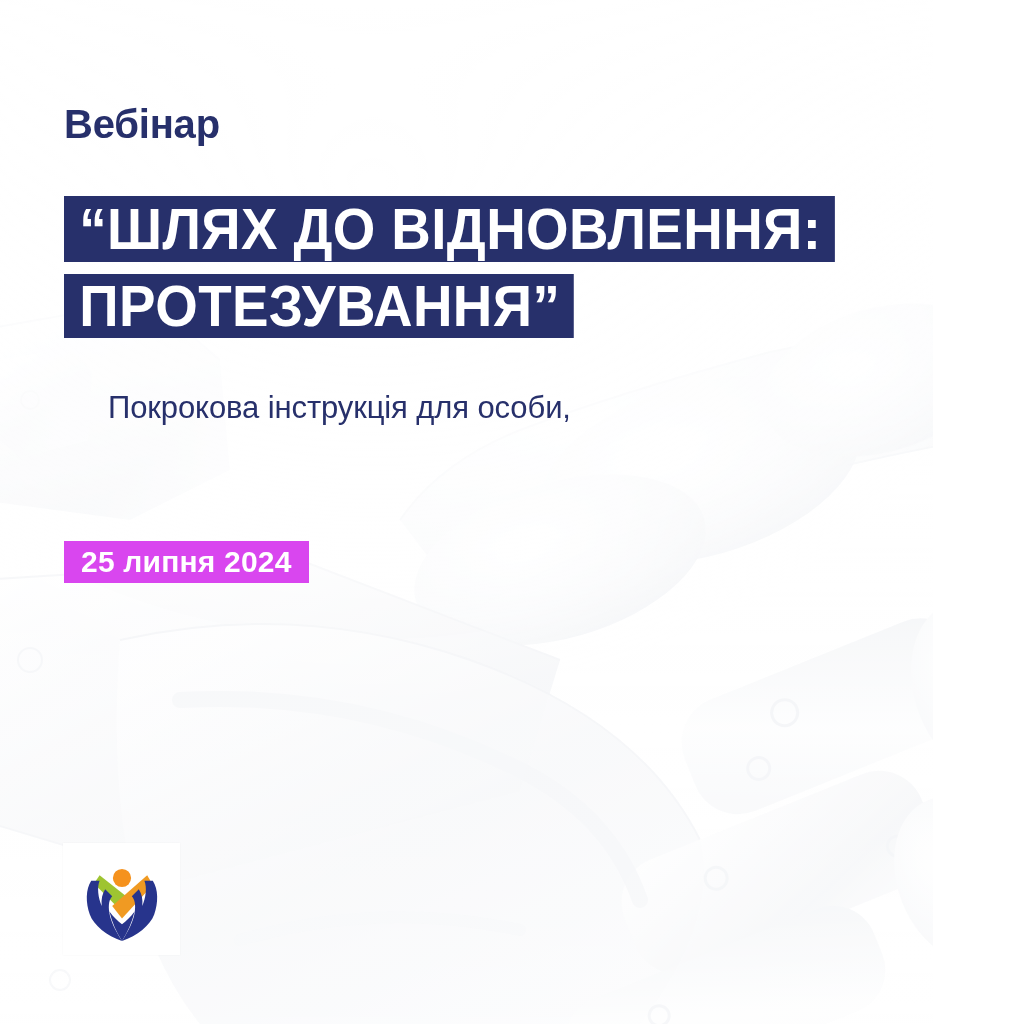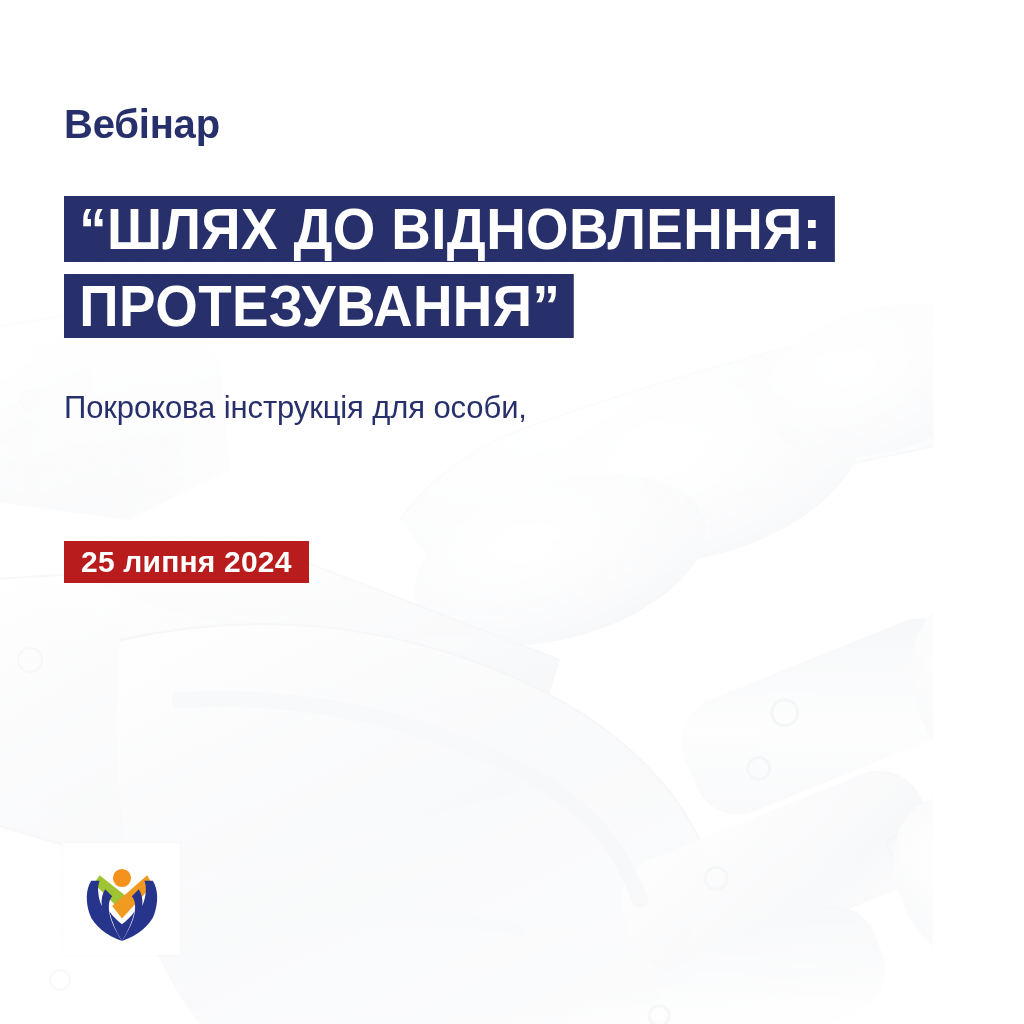--- a/index.html
+++ b/index.html
@@ -92,28 +92,28 @@
   .subtitle {
     position: absolute;
     left: 64px;
     top: 388px;
     font-size: 31px;
     font-weight: normal;
     color: #27306b;
     line-height: 1.30;
     letter-spacing: -0.1px;
   }
-  .subtitle span { display: block; }
+  .subtitle span { display: block; margin-left: 44px; }
 
   .date-badge {
     position: absolute;
     left: 64px;
     top: 541px;
     height: 42px;
-    background: #b91c1c;
+    background: #d946ef;
     color: #ffffff;
     font-size: 30px;
     font-weight: bold;
     letter-spacing: 0.2px;
     display: flex;
     align-items: center;
     padding: 13px 17px;
     box-sizing: border-box;
   }
 

